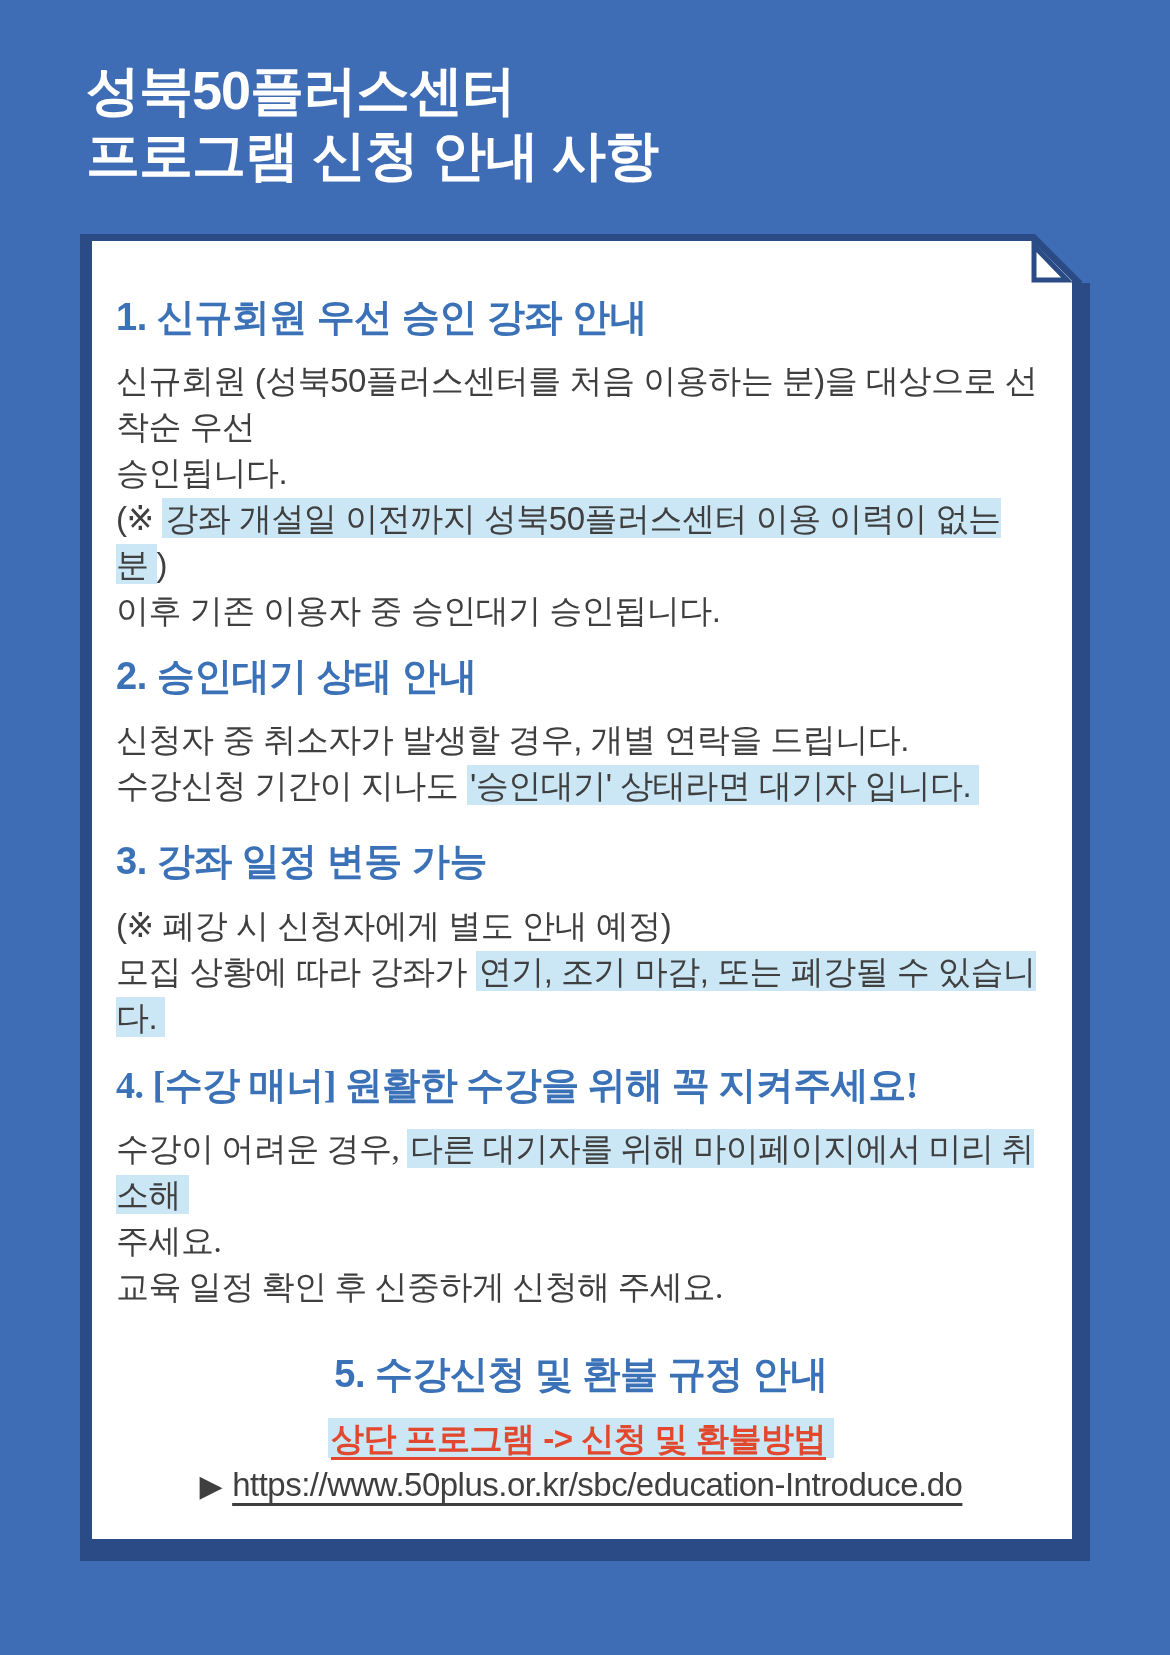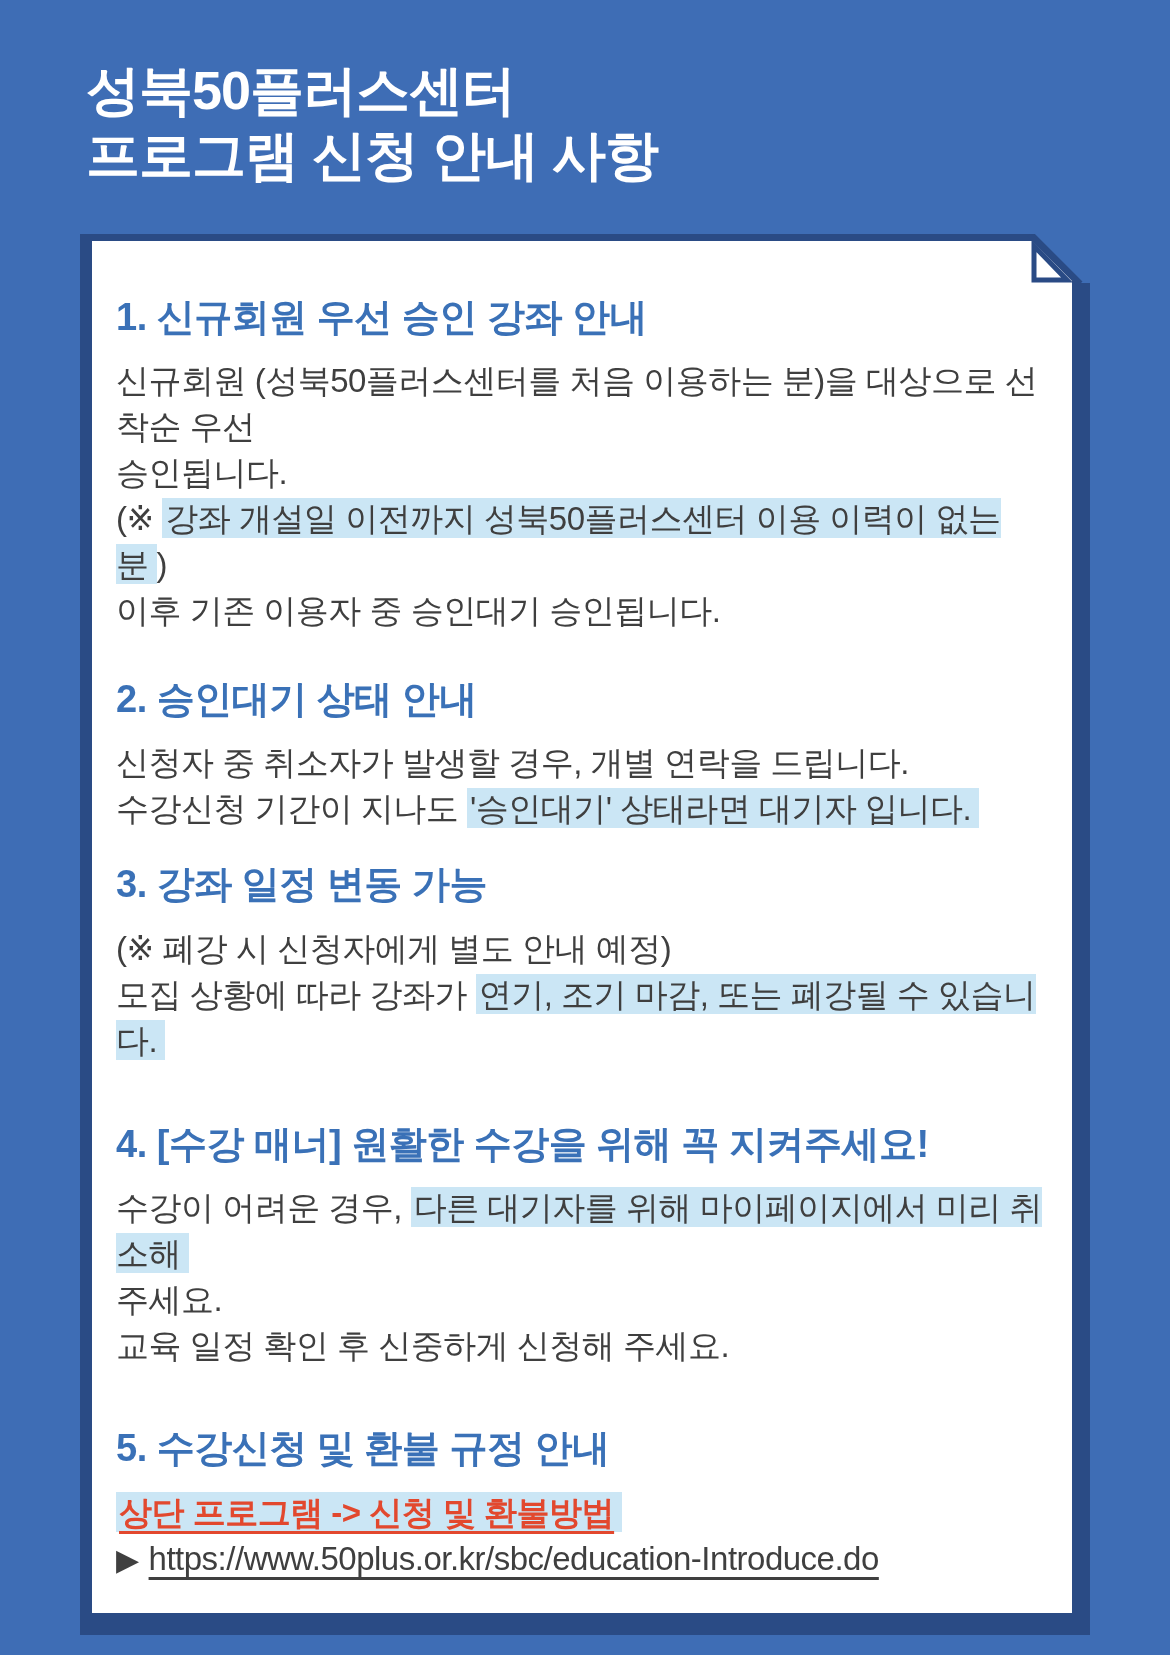--- a/index.html
+++ b/index.html
@@ -59,25 +59,25 @@
     color:var(--heading);
     letter-spacing:-0.5px;
   }
   .sec{margin:0;}
   .sec .line{
     font-size:33px;
     line-height:46px;
     color:var(--body-text);
     letter-spacing:-0.5px;
   }
-  .s1{margin-bottom:41px;}
+  .s1{margin-bottom:18px;}
   .s2{margin-bottom:28px;}
-  .s3{margin-bottom:56px;}
-  .s4{margin-bottom:55px;}
-  .s5{margin-bottom:0;}
+  .s3{margin-bottom:20px;}
+  .s4{margin-bottom:40px;font-family:Liberation Serif, serif;}
+  .s5{margin-bottom:0;text-align:center;}
 
   .hl{
     background:var(--highlight);
     padding:2px 8px 1px 3px;
   }
   .u{
     text-decoration:underline;
     text-decoration-thickness:3px;
     text-underline-offset:7px;
   }

